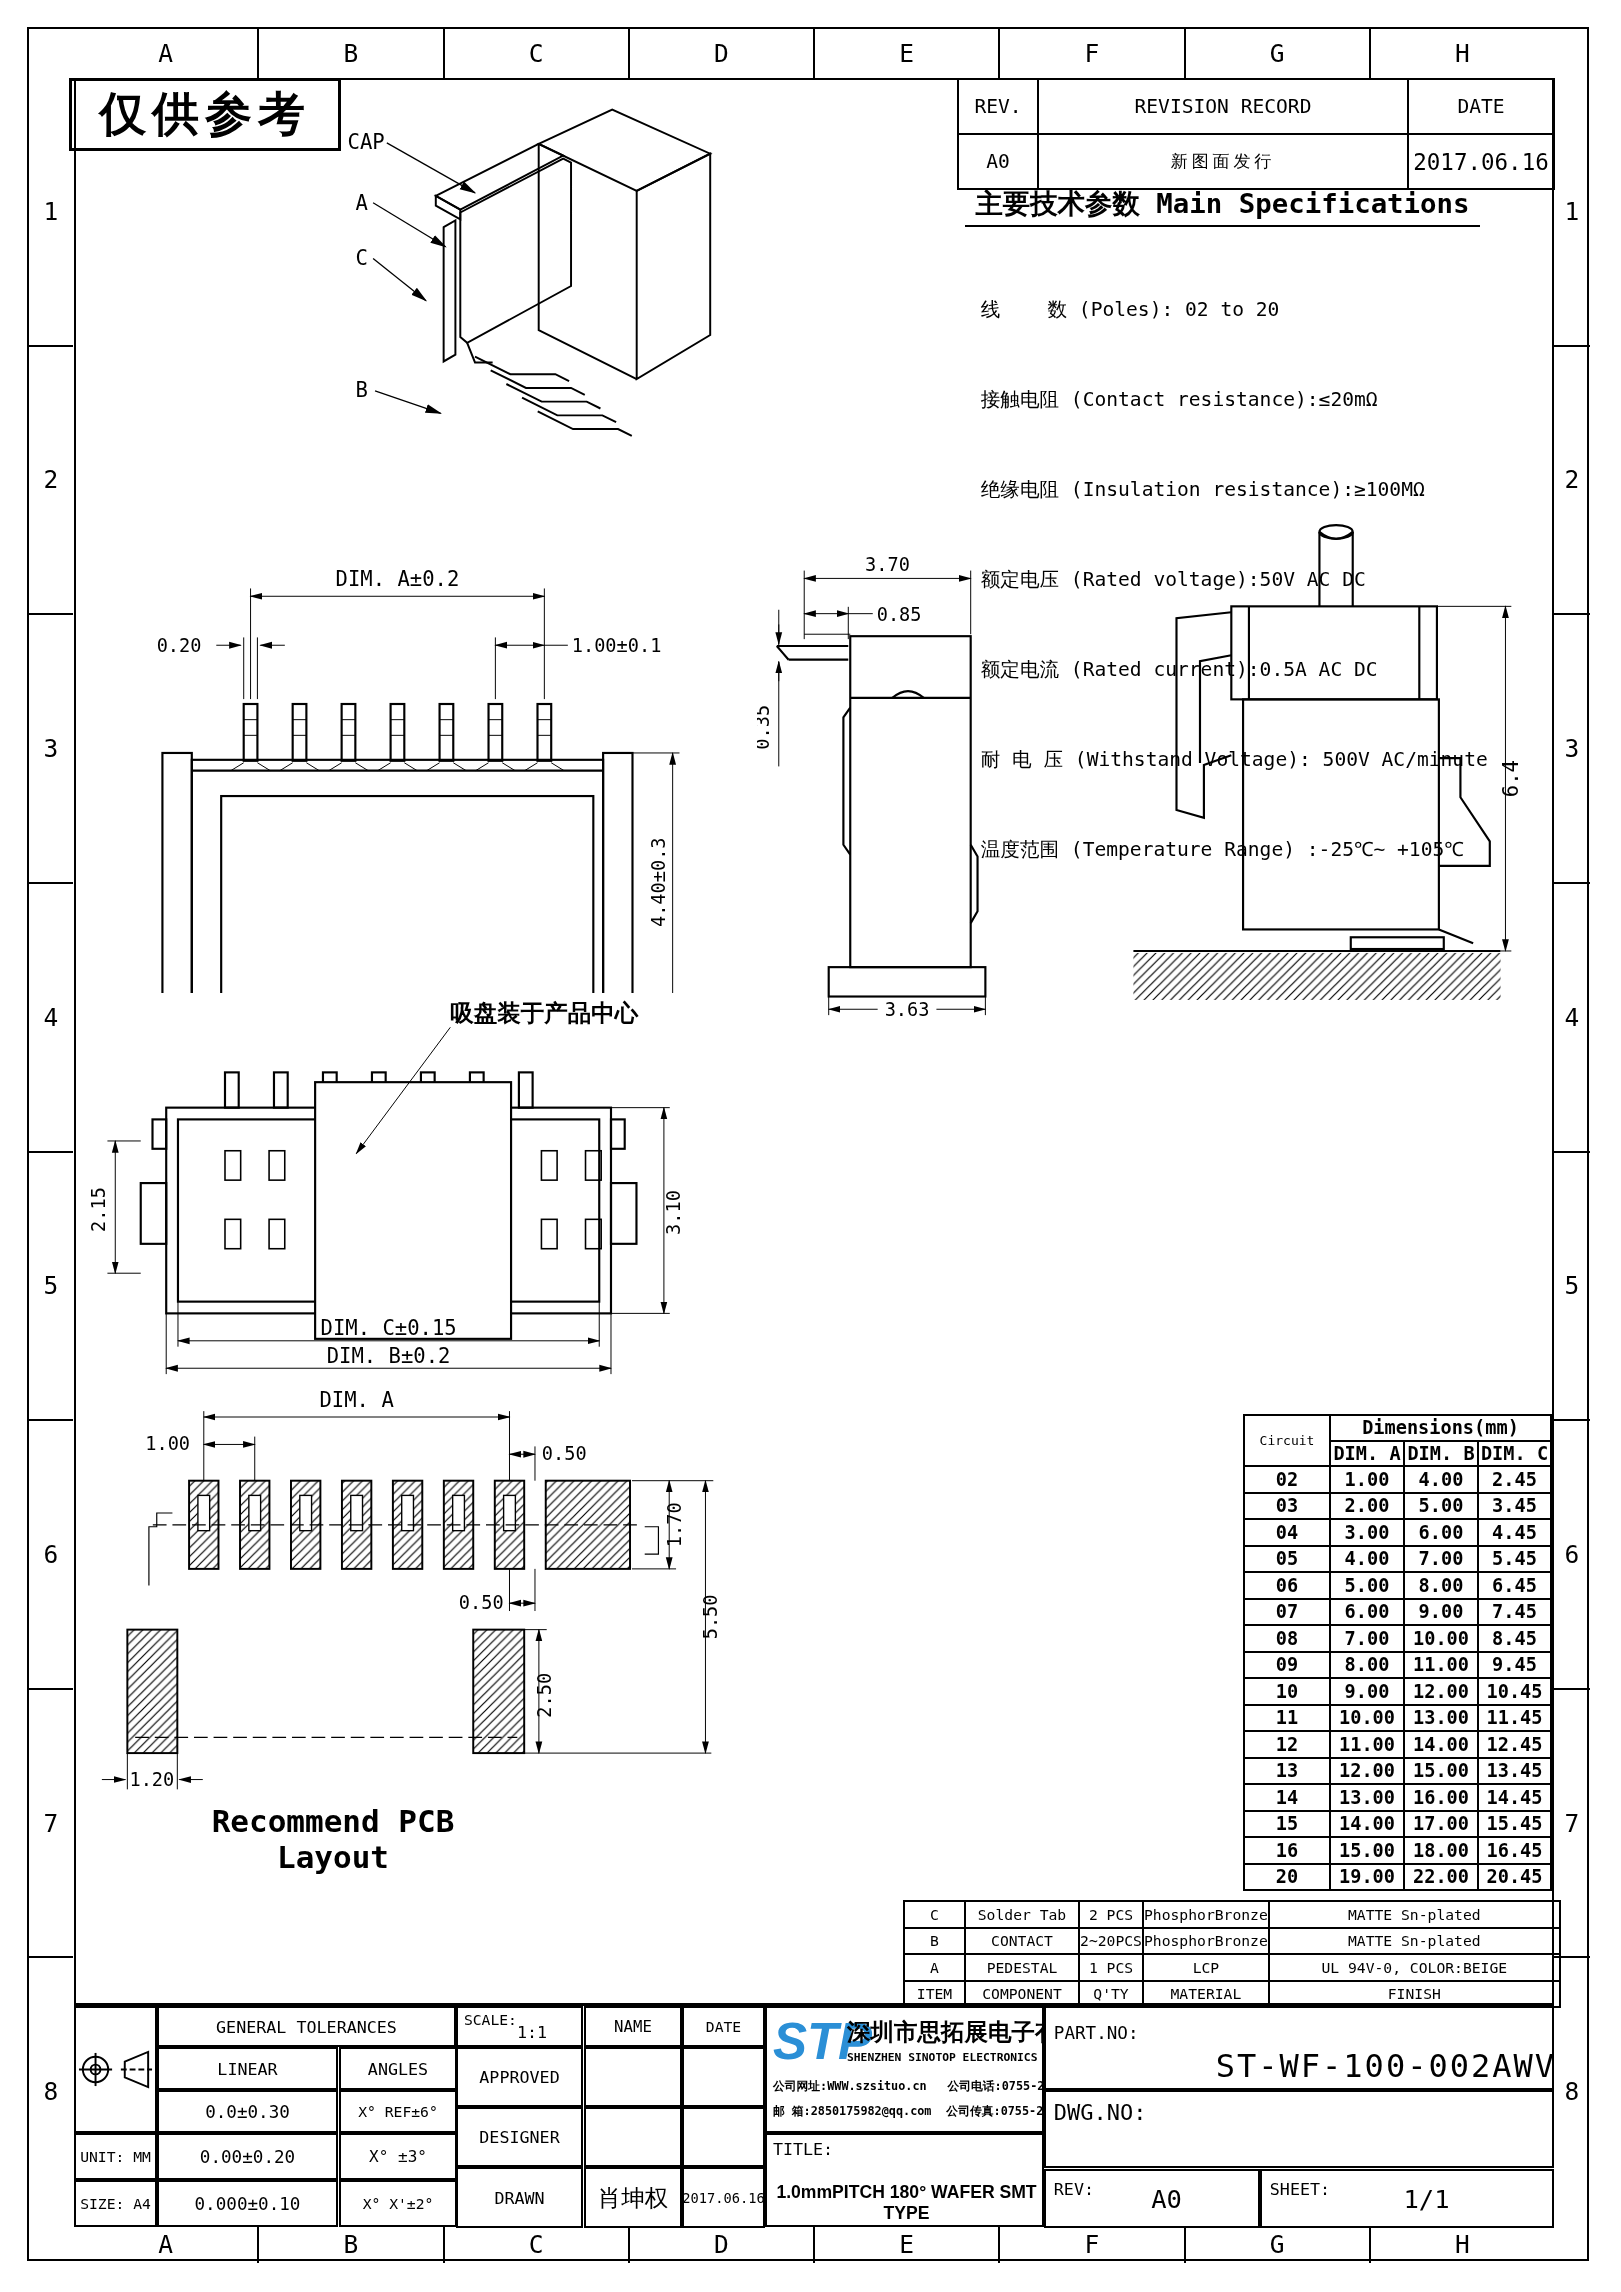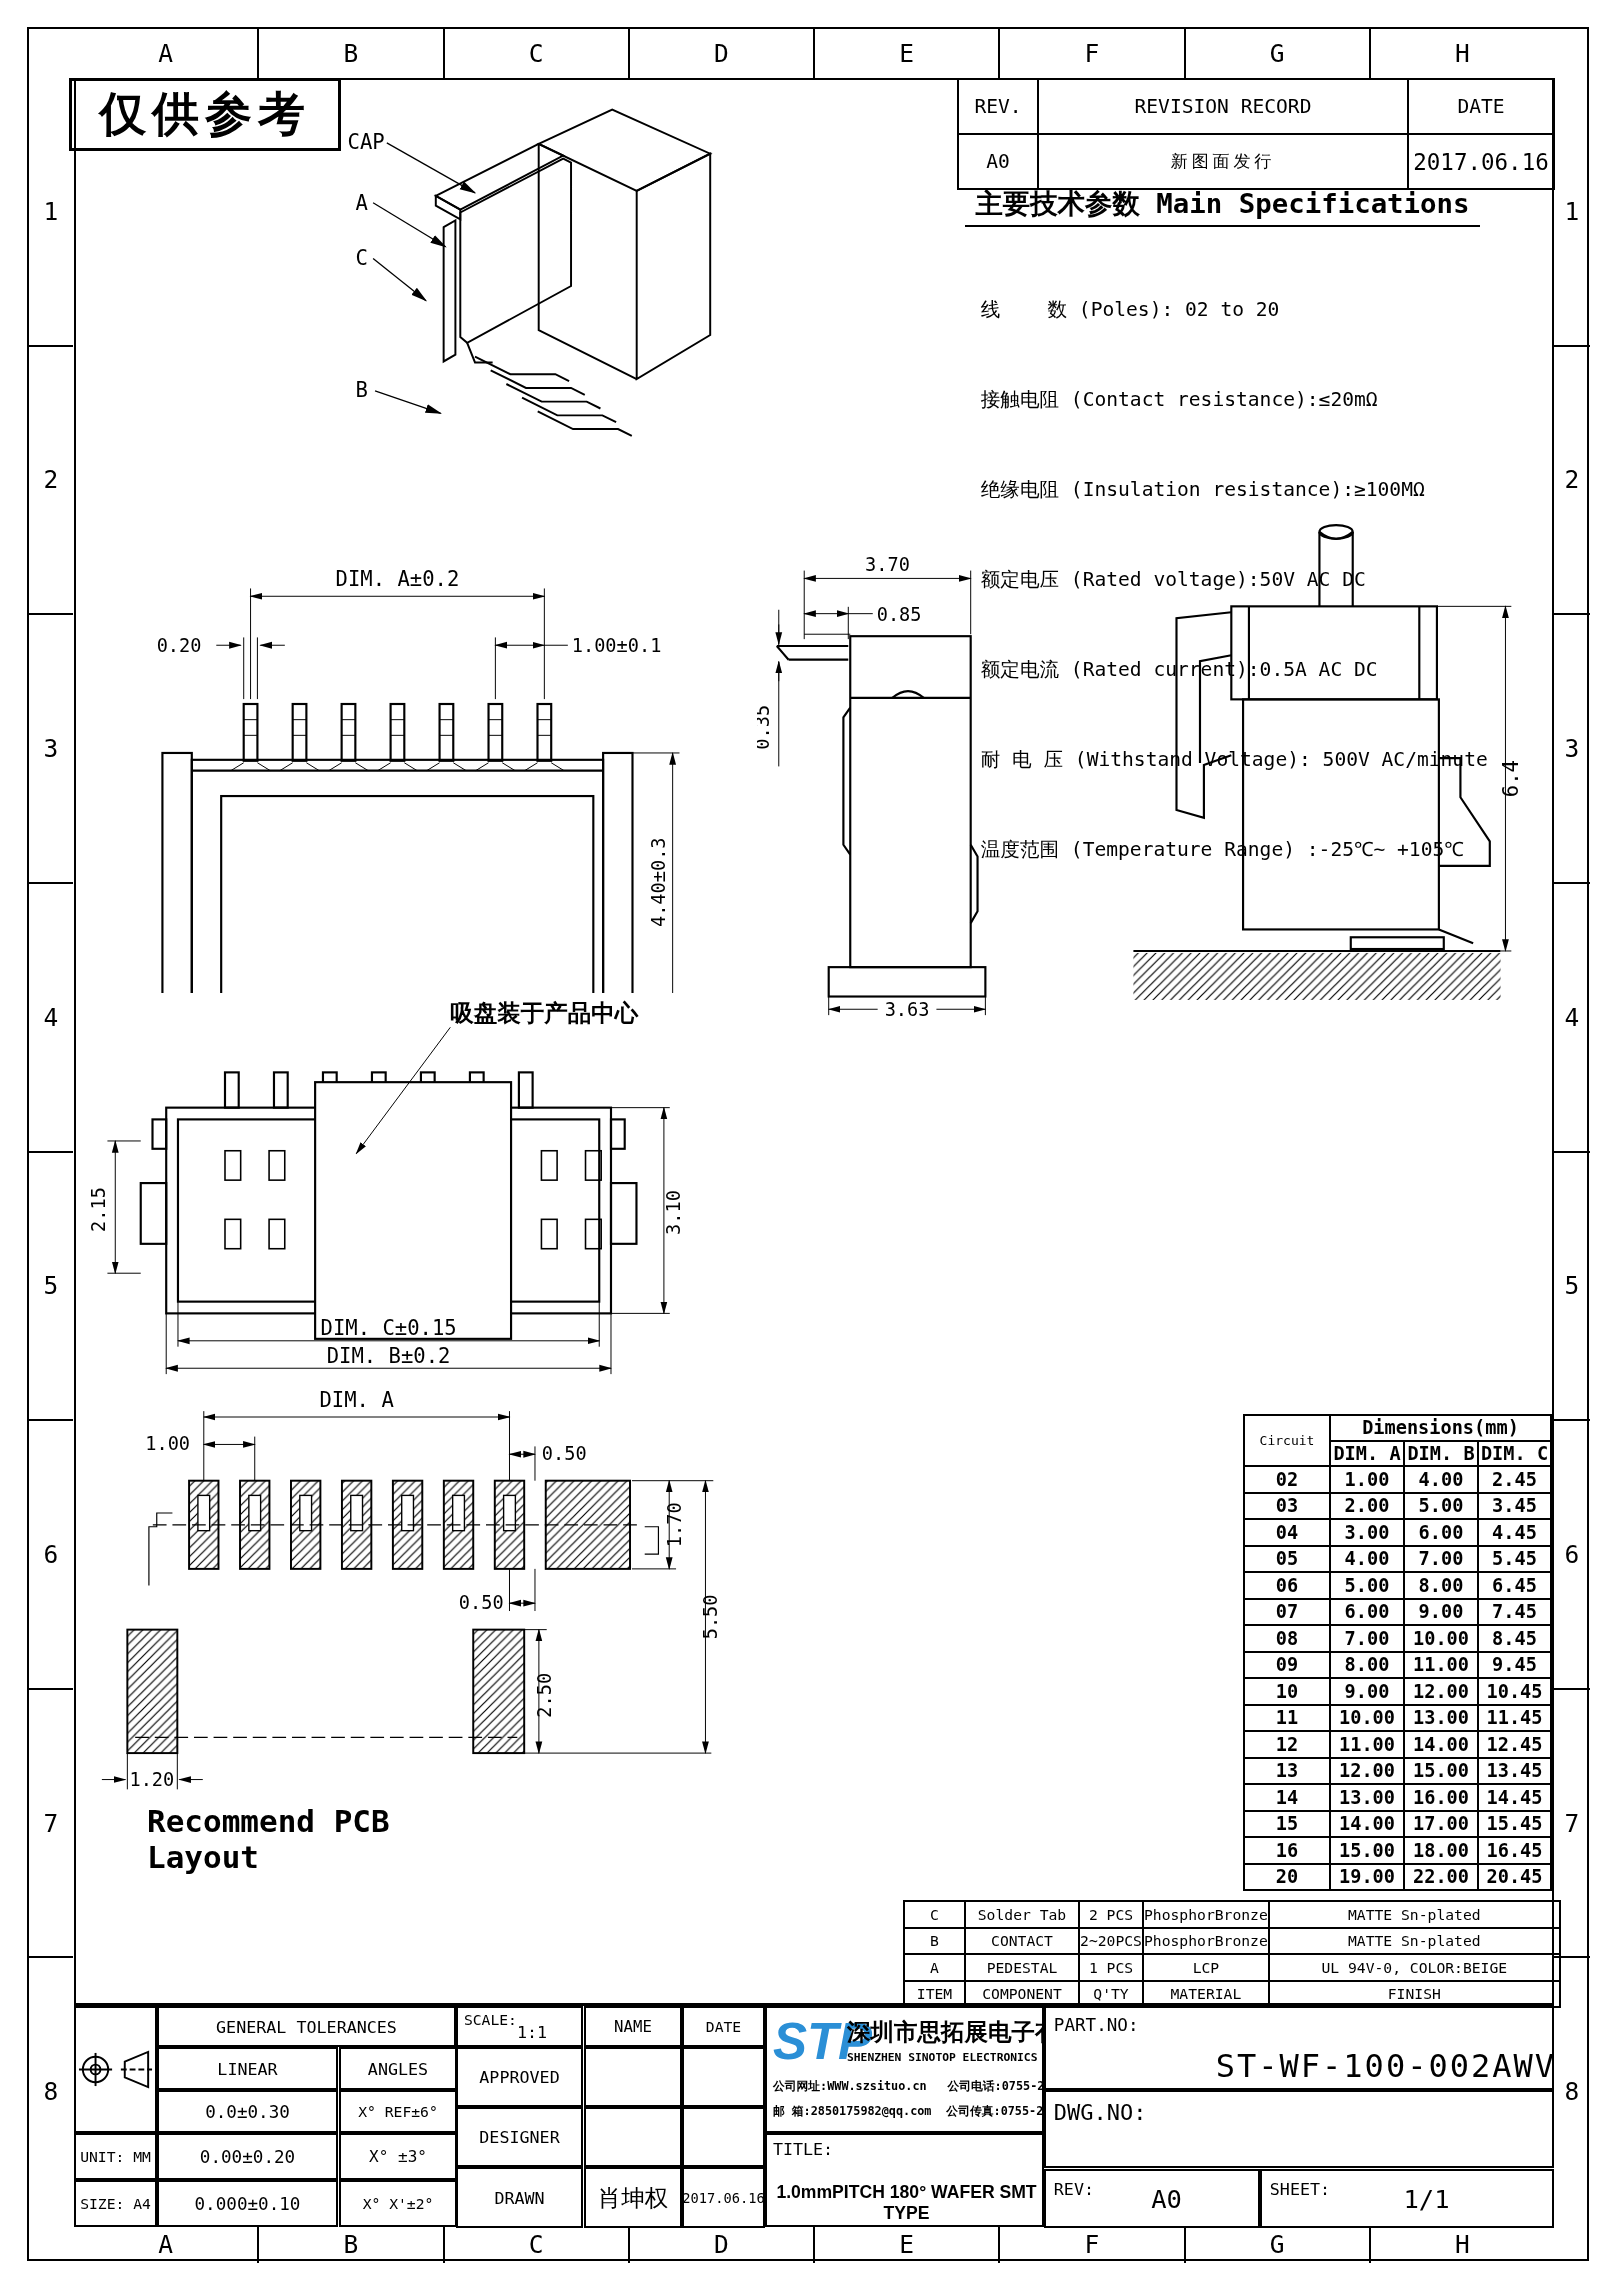--- a/index.html
+++ b/index.html
@@ -34,21 +34,21 @@
   .circuit-table .h1{height:27.4px;font-size:13px;border-radius:16px;}
   .circuit-table .h2{height:23.5px;font-weight:bold;}
   .circuit-table .d{height:24.5px;font-weight:bold;}
   .bom-table{position:absolute;left:903px;top:1900px;}
   .bom-table td{border-width:2px;height:24.5px;font-size:14.7px;}
   .tblock{position:absolute;left:74px;top:2003px;width:1480px;height:222px;border-top:3.9px solid #000;box-sizing:border-box;background:#fff;}
   .tb-cell{position:absolute;box-sizing:border-box;border:2px solid #000;display:flex;align-items:center;justify-content:center;background:#fff;}
   .tb-label{font-size:16.7px;}
   .corner{align-items:flex-start;justify-content:flex-start;padding:2.9px 5.9px;display:flex;flex-direction:row;}
   .logo-text{font-style:italic;font-weight:bold;font-size:51px;color:#2b8fd6;font-family:"Liberation Sans",sans-serif;line-height:1;}
-  .caption{position:absolute;left:147px;top:1803px;width:372px;text-align:left;font-size:31px;font-weight:600;}
+  .caption{position:absolute;left:147px;top:1803px;width:372px;text-align:center;font-size:31px;font-weight:600;}
   svg text{font-family:"DejaVu Sans Mono","Liberation Mono",monospace;fill:#000;}
   .dt{font-size:19px;}
   .dt2{font-size:21px;}
   .cjk-note{font-size:24px;font-weight:600;}
 </style>
 </head>
 <body>
 
 <div class="sheet">
 
@@ -589,21 +589,21 @@
       <div style="position:absolute;left:5.9px;top:96px;font-size:11.8px;font-weight:bold;white-space:nowrap">
         <span>邮 箱:</span><span>2850175982@qq.com</span>
         <span style="margin-left:7.8px">公司传真:</span><span>0755-23765341</span>
       </div>
     </div>
     <div class="tb-cell" style="left:691px;top:127px;width:279px;height:94px;display:block">
       <div style="position:absolute;left:5.9px;top:3.9px;font-size:16.7px">TITLE:</div>
       <div style="position:absolute;left:0;top:47px;width:279px;text-align:center;font-size:17.6px;font-family:'Liberation Sans',sans-serif;font-weight:bold">1.0mmPITCH 180° WAFER SMT TYPE</div>
     </div>
     <div class="tb-cell" style="left:970px;top:0;width:510px;height:84px;display:block">
-      <div style="position:absolute;left:7.8px;top:7px;font-size:17.6px">PART.NO:</div>
+      <div style="position:absolute;left:7.8px;top:15px;font-size:17.6px">PART.NO:</div>
       <div style="position:absolute;left:0;top:39px;width:510px;text-align:right;font-size:32px;letter-spacing:2px">ST-WF-100-002AWV</div>
     </div>
     <div class="tb-cell" style="left:970px;top:84px;width:510px;height:78px;display:block">
       <div style="position:absolute;left:7.8px;top:8px;font-size:22px">DWG.NO:</div>
     </div>
     <div class="tb-cell" style="left:970px;top:163px;width:216px;height:59px">
       <span style="position:absolute;left:7.8px;top:7.8px;font-size:16.7px">REV:</span>
       <span style="font-size:25.5px;margin-left:29px">A0</span>
     </div>
     <div class="tb-cell" style="left:1186px;top:163px;width:294px;height:59px">

